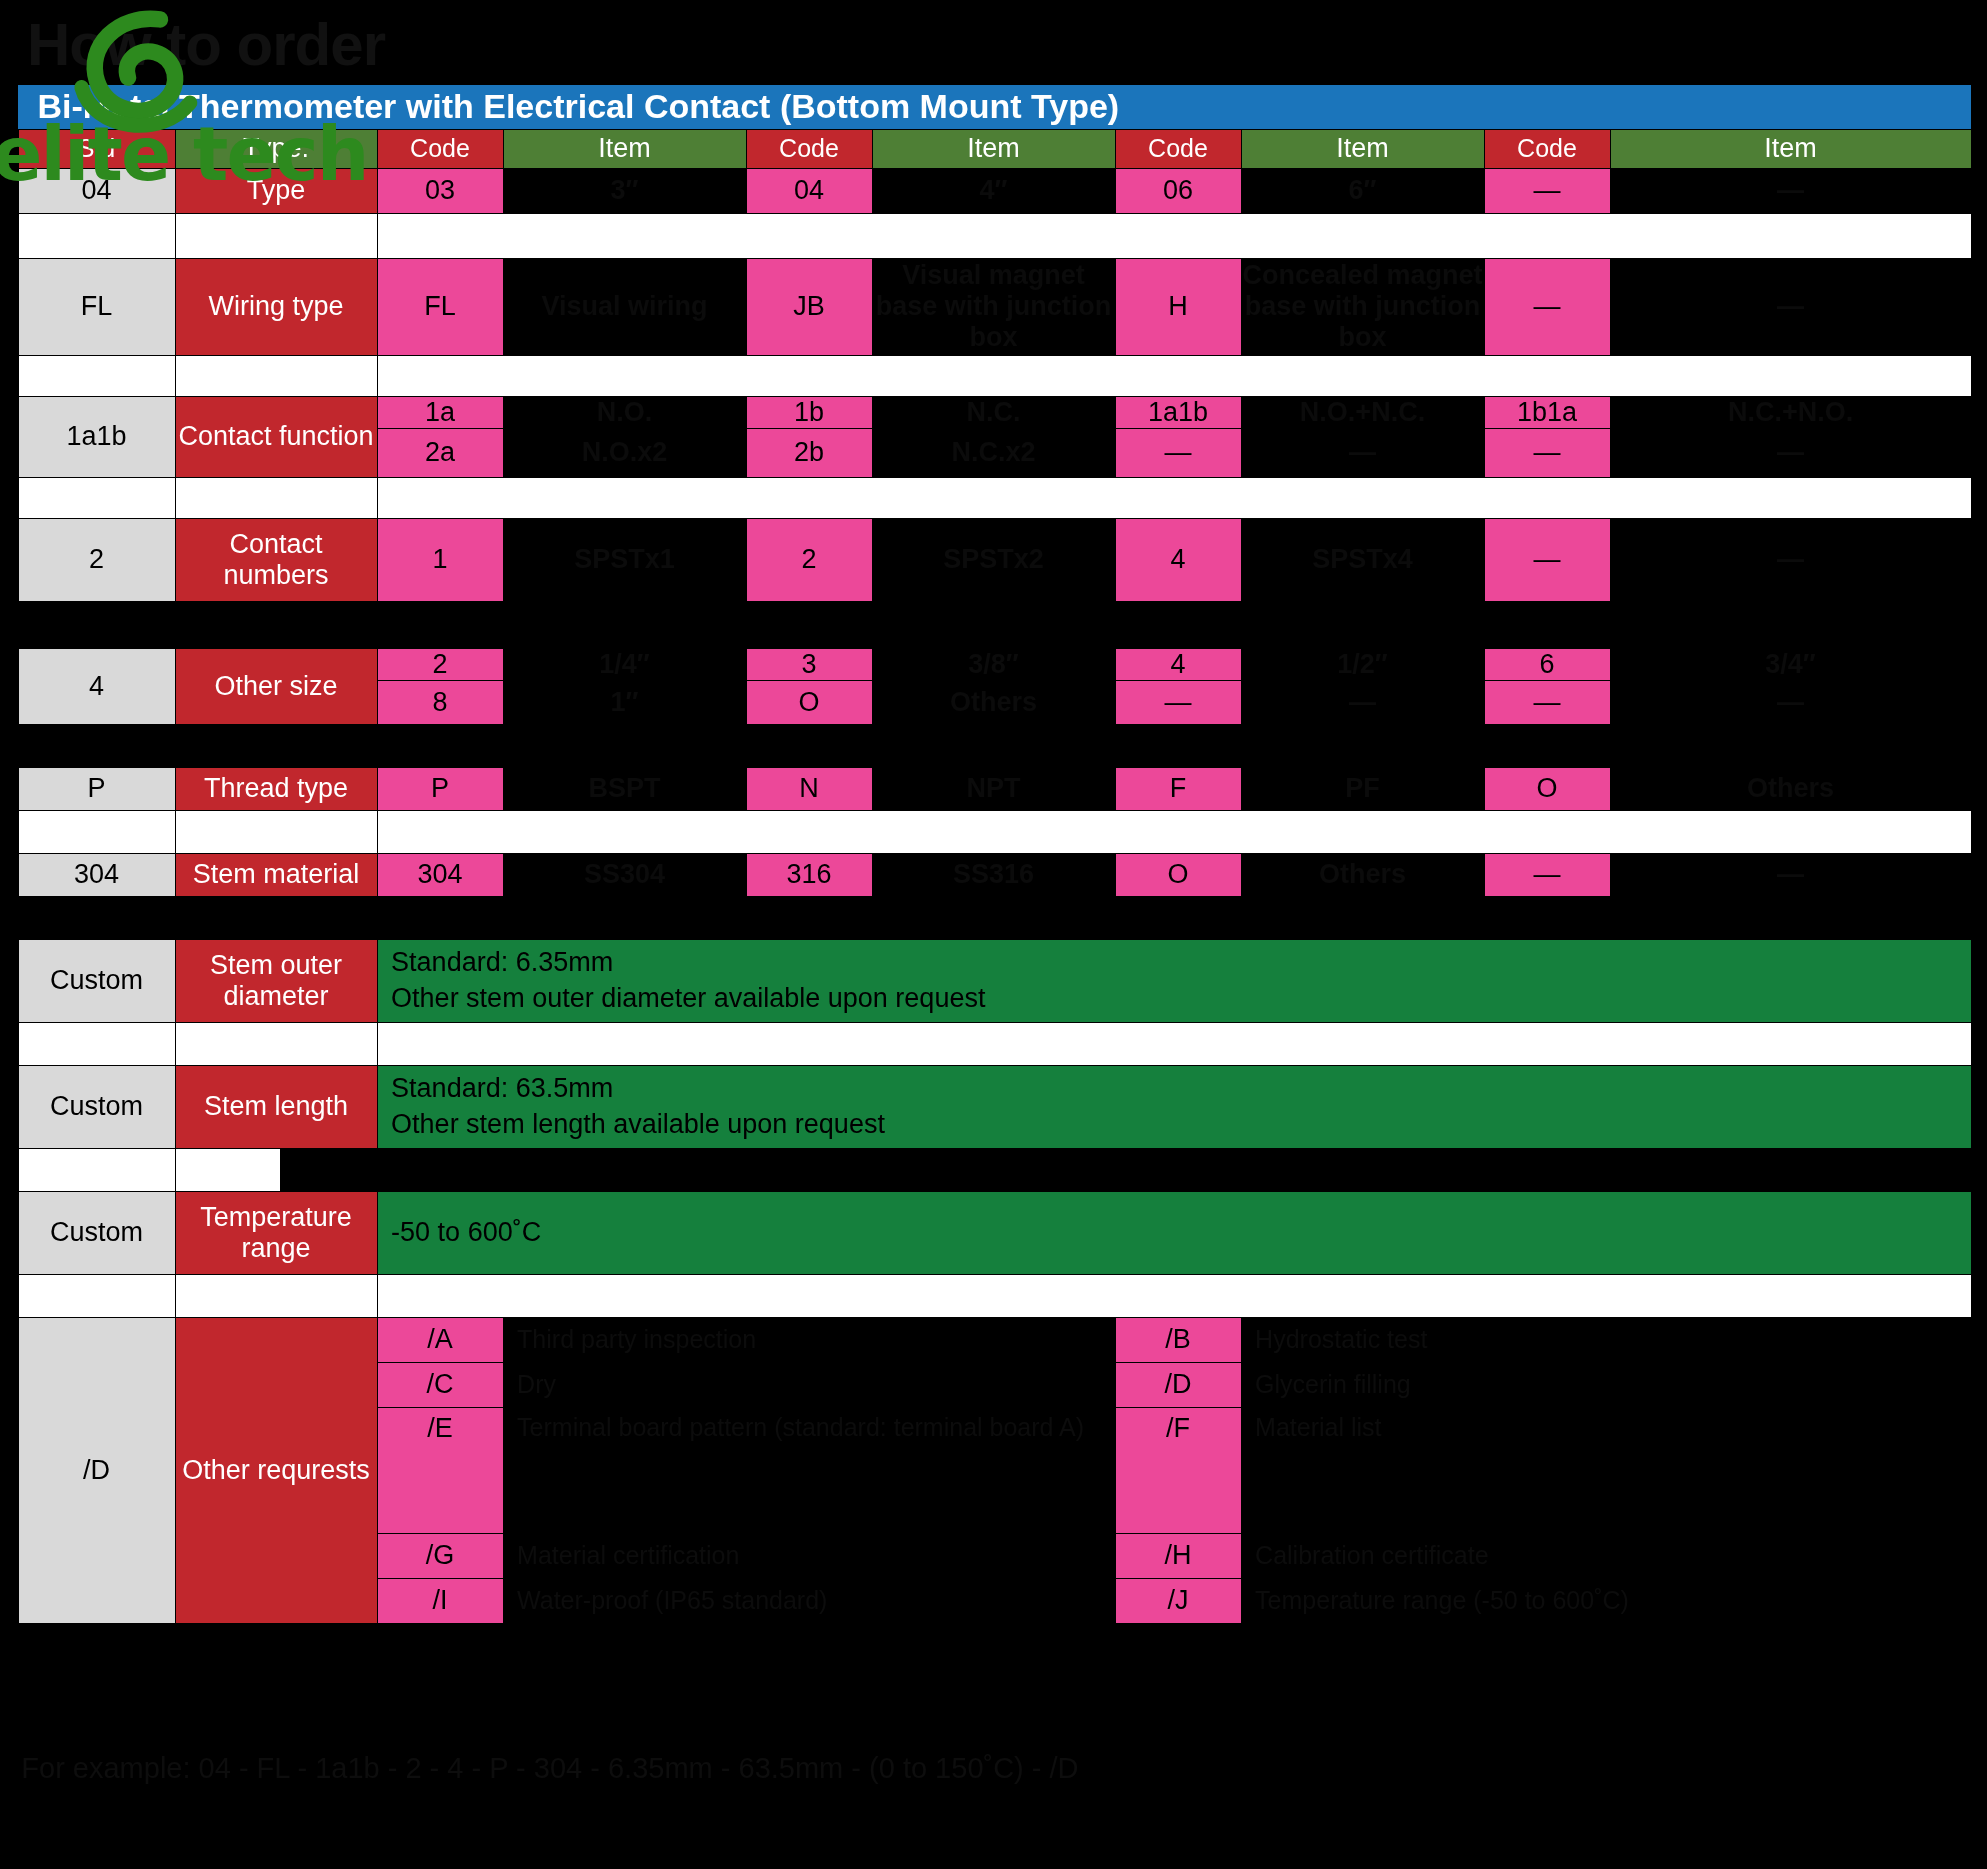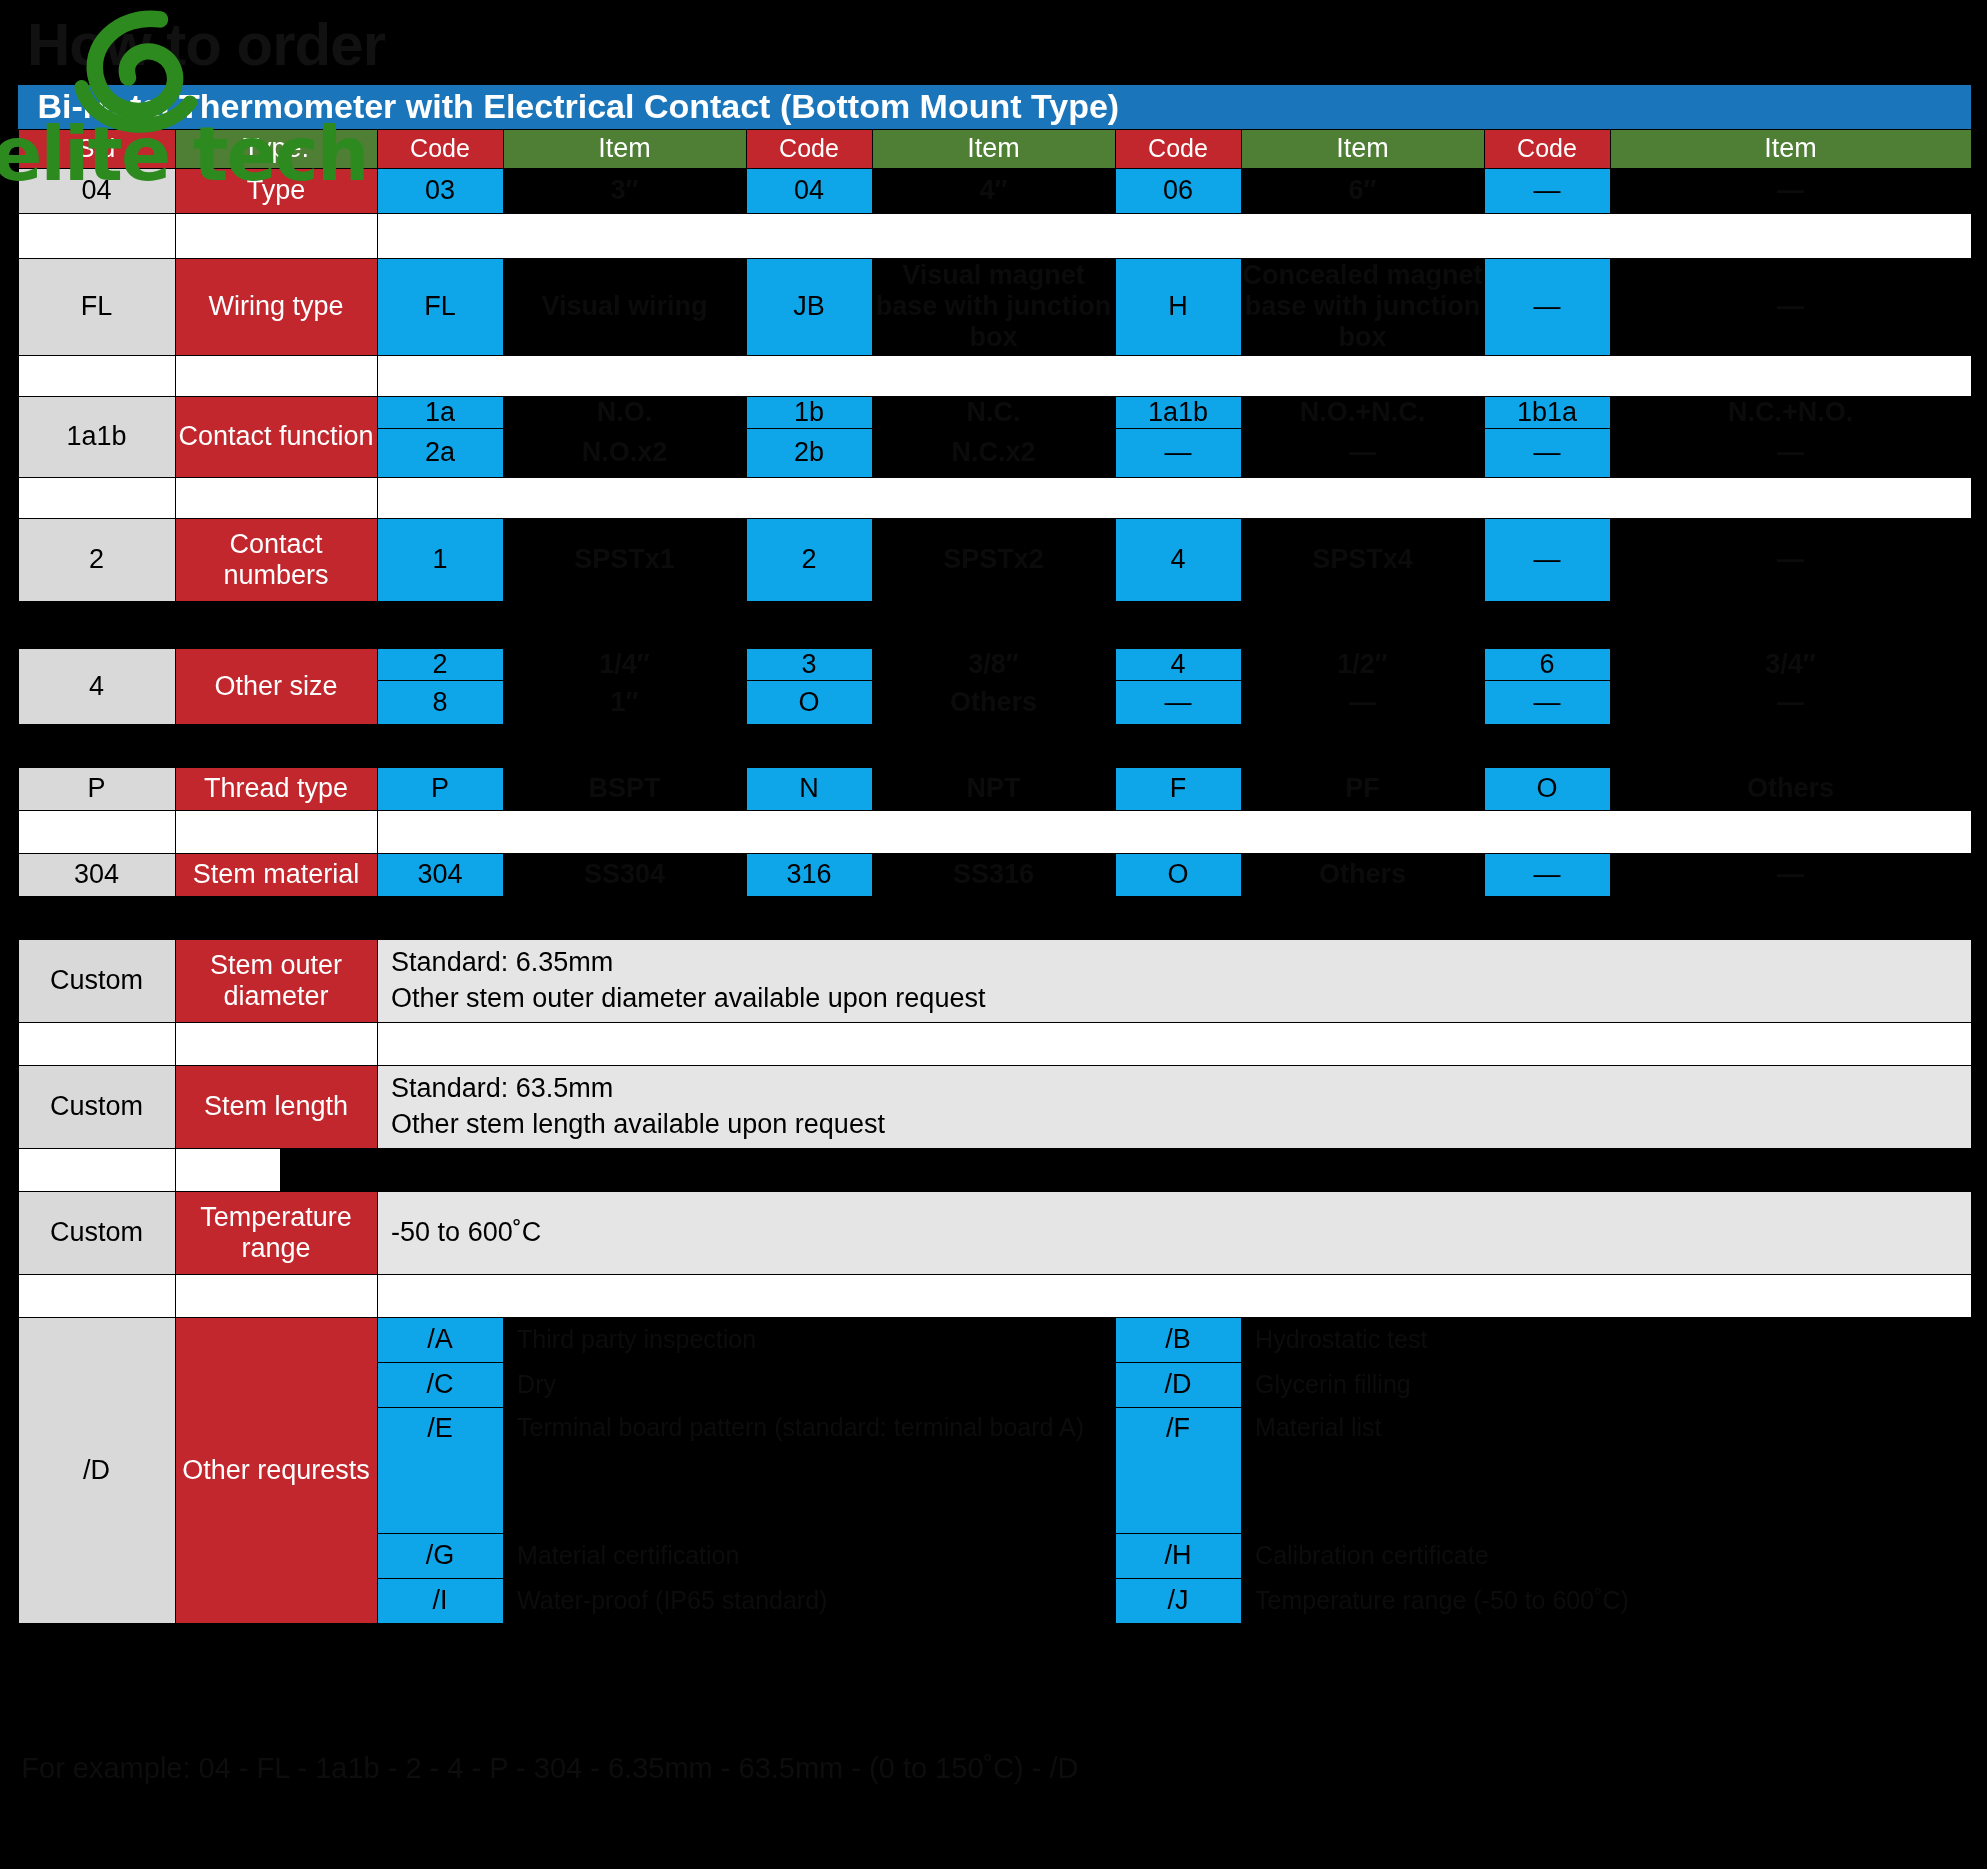--- a/index.html
+++ b/index.html
@@ -91,37 +91,37 @@
   }
   .c-spec {
     background: #c1272d;
     color: #ffffff;
     font-size: 27px;
     text-align: center;
     border: 1px solid #000;
     line-height: 1.15;
   }
   .c-code {
-    background: #0ea5e9;
+    background: #ec4899;
     color: #000000;
     font-size: 27px;
     text-align: center;
     border: 1px solid #000;
   }
   .c-item {
     background: #000000;
     color: #0b0b0b;
     font-size: 27px;
     font-weight: bold;
     text-align: center;
     border: 1px solid #000;
     line-height: 1.15;
   }
   .c-white {
-    background: #e5e5e5;
+    background: #15803d;
     color: #000000;
     font-size: 27px;
     text-align: left;
     border: 1px solid #000;
     padding: 3.9px 13.6px !important;
     line-height: 1.32;
   }
   .c-item-dark {
     background: #000000;
     color: #0c0c0c;

